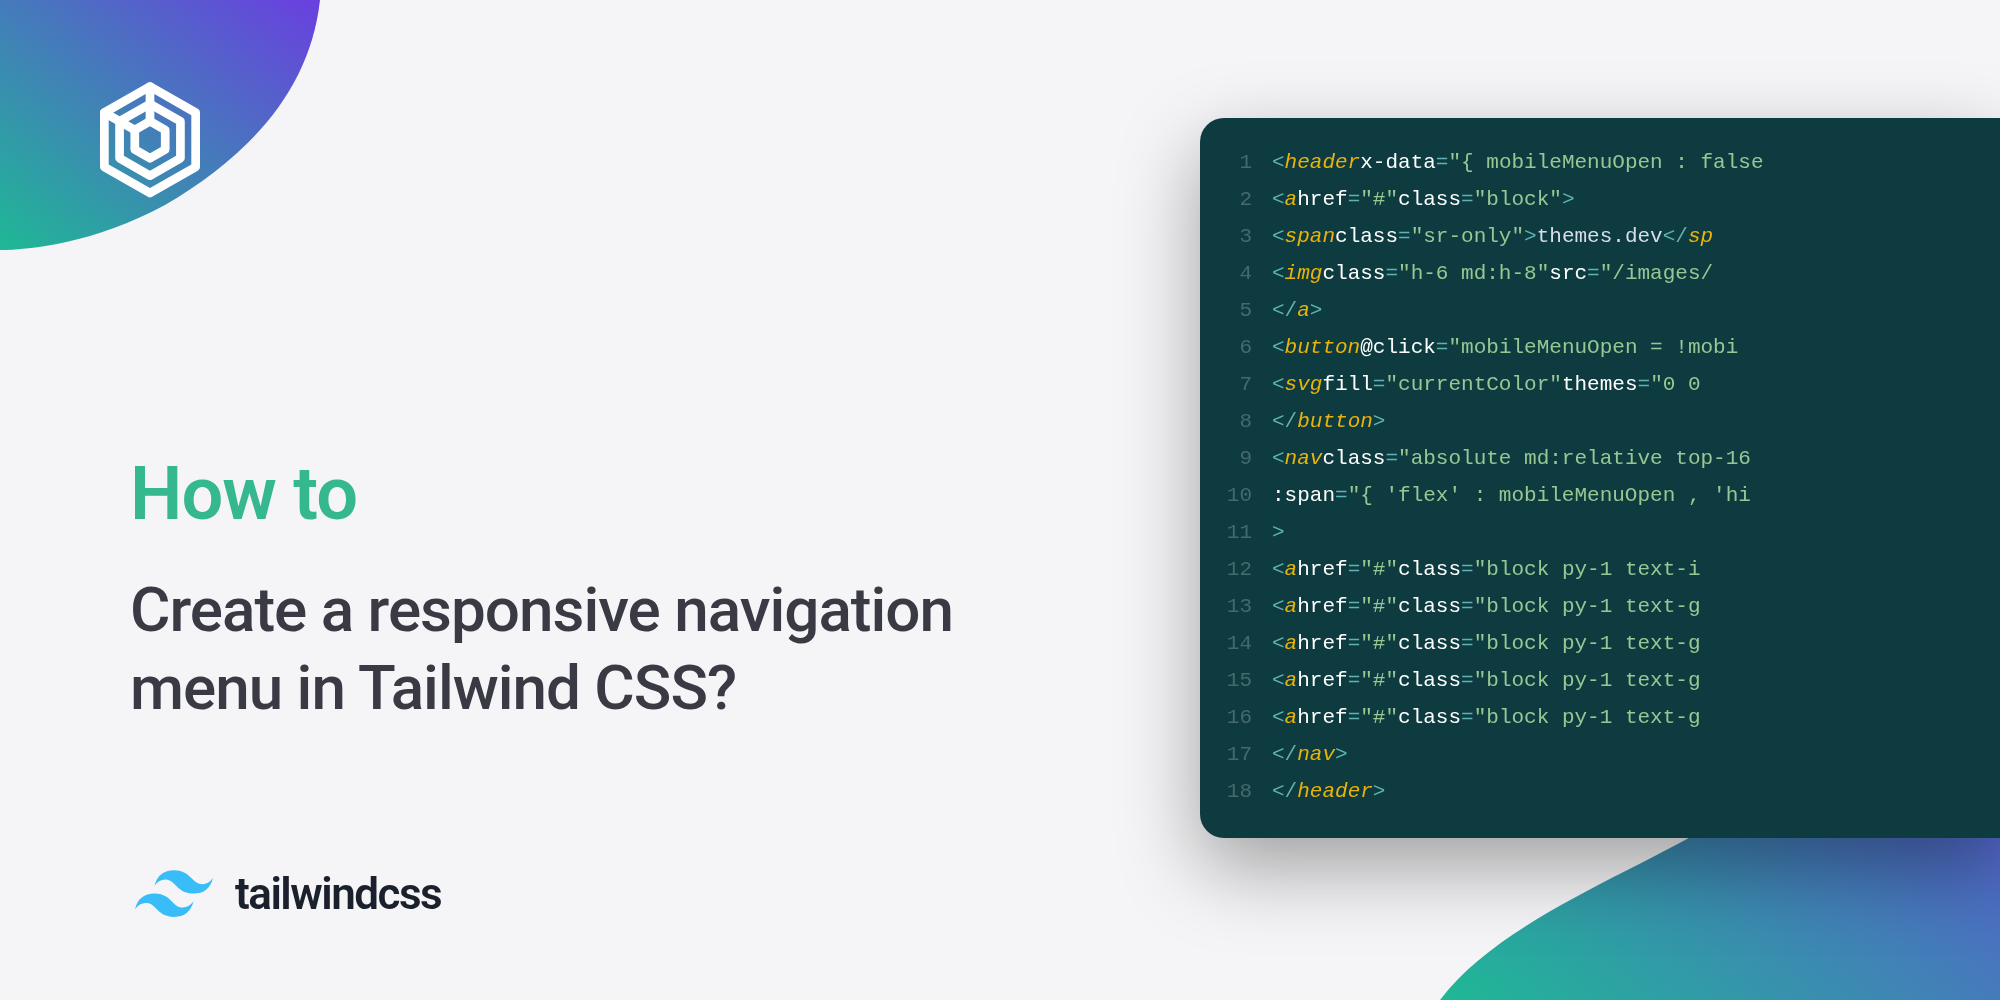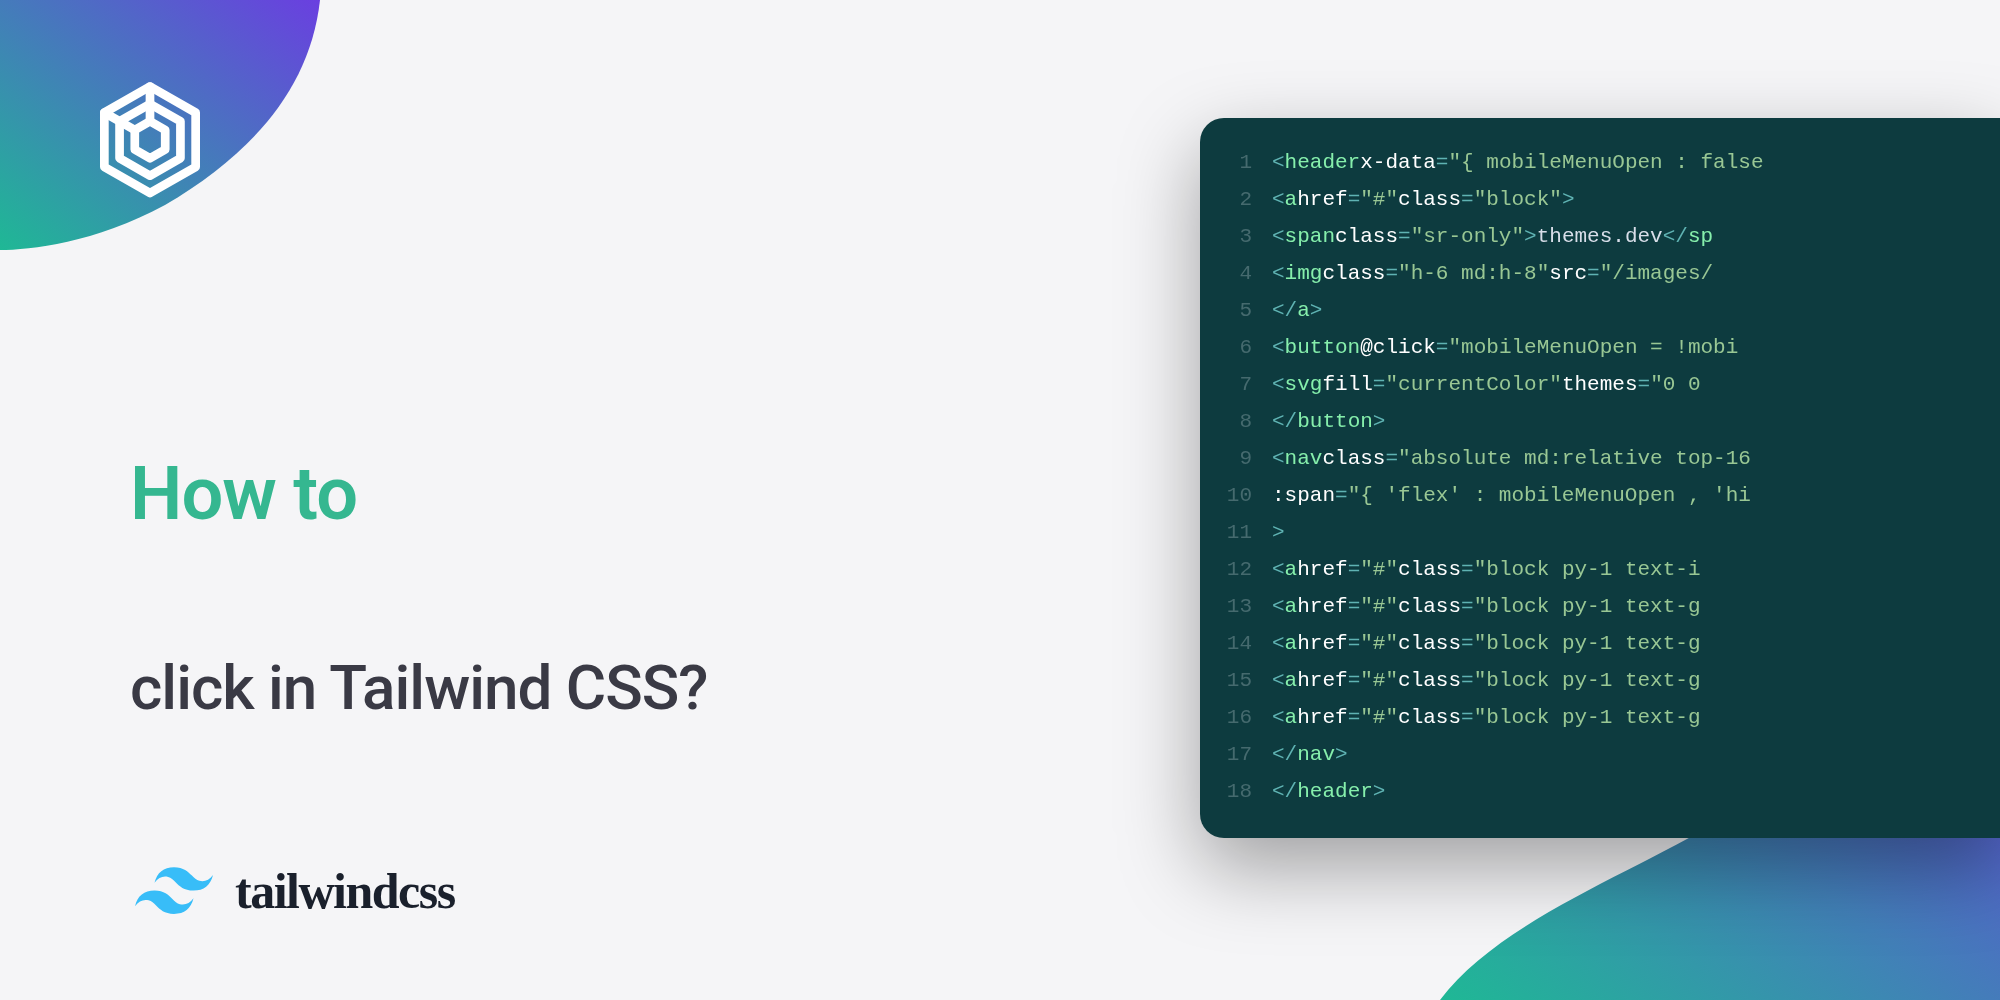--- a/index.html
+++ b/index.html
@@ -9,26 +9,26 @@
 .blob-tl{position:absolute;top:0;left:0;width:320px;height:250px;z-index:1;}
 .blob-br{position:absolute;bottom:0;right:0;width:560px;height:460px;z-index:1;}
 
 .logo{position:absolute;top:80px;left:95px;z-index:2;}
 
 .content{position:absolute;left:130px;top:450px;z-index:3;}
 .kicker{font-size:74px;font-weight:600;color:#35b790;margin-bottom:34px;letter-spacing:-1px;}
 .title{font-size:62px;font-weight:500;color:#3a3a45;line-height:1.25;letter-spacing:-1px;}
 
 .tailwind-logo{position:absolute;left:135px;bottom:80px;display:flex;align-items:center;gap:22px;z-index:3;}
-.tailwind-text{font-size:50px;font-weight:600;color:#1a202c;letter-spacing:-1.5px;font-family:Liberation Serif, serif;}
+.tailwind-text{font-size:44px;font-weight:600;color:#1a202c;letter-spacing:-1.5px;}
 
 .code-card{position:absolute;top:118px;right:0;width:800px;height:720px;background:#0d3b3f;border-radius:24px 0 0 24px;box-shadow:0 30px 80px rgba(0,0,0,0.35);padding:26px 0;z-index:4;font-family:"SF Mono",Menlo,Monaco,Consolas,"Courier New",monospace;font-size:21px;line-height:37px;overflow:hidden;}
 .code-ln{display:flex;flex-wrap:nowrap;white-space:pre;}
 .gutter{width:72px;text-align:right;padding-right:20px;color:#456a6e;user-select:none;flex-shrink:0;}
-.tok-tag{color:#86efac;}
+.tok-tag{color:#eab308;font-style:italic;}
 .tok-attr{color:#ffffff;}
 .tok-str{color:#99c794;}
 .tok-text{color:#d8dee9;text-align:right;}
 .tok-punc{color:#5fb3b3;}
 </style>
 </head>
 <body>
 
 <svg class="blob-tl" viewBox="0 0 320 250" preserveAspectRatio="none">
   <defs>
@@ -56,22 +56,22 @@
     <path d="M50 22 L78 38 L78 72 L50 88 L22 72 L22 38 Z"></path>
     <path d="M50 38 L64 46 L64 64 L50 72 L36 64 L36 46 Z"></path>
     <path d="M50 6 L50 38"></path>
     <path d="M8 30 L36 46"></path>
   </g>
 </svg>
 
 <div class="content">
   <div class="kicker">How to</div>
   <div class="title">
-    <br>
-    <span>click in Tailwind CSS?</span>
+    <span>Create a responsive navigation</span><br>
+    <span>menu in Tailwind CSS?</span>
   </div>
 </div>
 
 <div class="tailwind-logo">
   <svg width="78" height="48" viewBox="0 0 54 33">
     <path fill="#38bdf8" d="M27 0C19.8 0 15.3 3.6 13.5 10.8c2.7-3.6 5.85-4.95 9.45-4.05 2.054.513 3.522 2.004 5.147 3.653C30.744 13.09 33.808 16.2 40.5 16.2c7.2 0 11.7-3.6 13.5-10.8-2.7 3.6-5.85 4.95-9.45 4.05-2.054-.513-3.522-2.004-5.147-3.653C36.756 3.11 33.692 0 27 0zM13.5 16.2C6.3 16.2 1.8 19.8 0 27c2.7-3.6 5.85-4.95 9.45-4.05 2.054.514 3.522 2.004 5.147 3.653C17.244 29.29 20.308 32.4 27 32.4c7.2 0 11.7-3.6 13.5-10.8-2.7 3.6-5.85 4.95-9.45 4.05-2.054-.513-3.522-2.004-5.147-3.653C23.256 19.31 20.192 16.2 13.5 16.2z"></path>
   </svg>
   <span class="tailwind-text">tailwindcss</span>
 </div>
 

